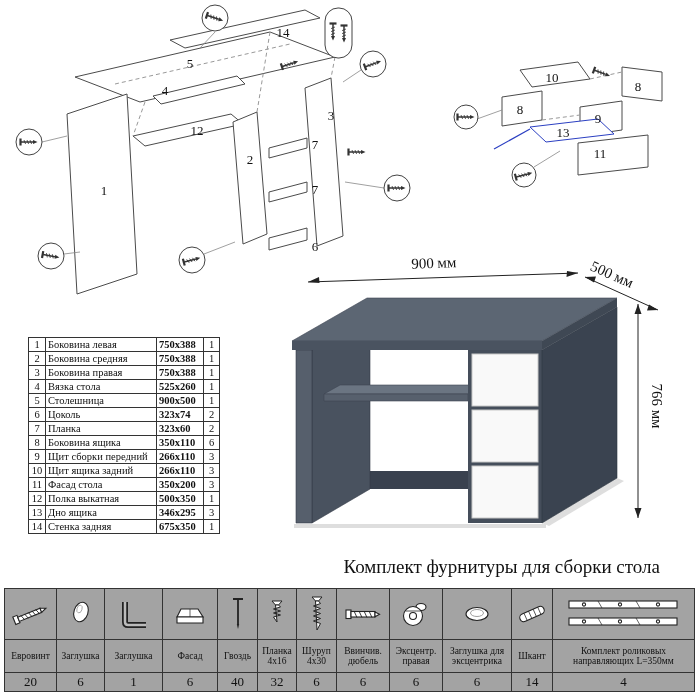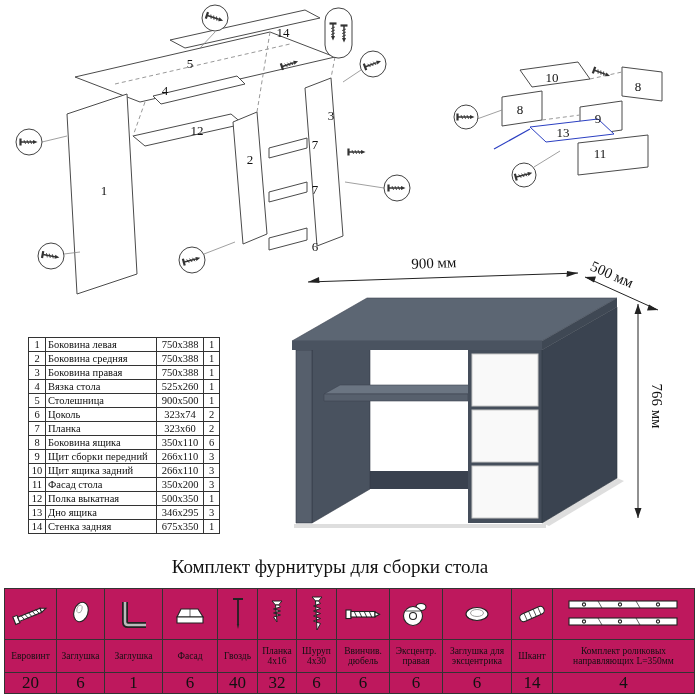--- a/index.html
+++ b/index.html
@@ -9,30 +9,30 @@
   .plabel{font-size:13px;}
   .dim{font-size:15px;}
   .diag-left{position:absolute;left:5px;top:2px;}
   .diag-right{position:absolute;left:450px;top:55px;}
   .desk-svg{position:absolute;left:272px;top:246px;}
   .parts{position:absolute;left:28px;top:337px;border-collapse:collapse;
          font-size:10.5px;background:#fff;}
   .parts td{border:1px solid #333;height:13px;line-height:13px;padding:0 2px;white-space:nowrap;}
   .c-num{width:12px;text-align:center;}
   .c-name{width:106px;}
-  .c-size{width:42px;text-align:center;}
+  .c-size{width:42px;text-align:left;font-weight:bold;}
   .c-qty{width:11px;text-align:center;}
-  .kit-title{position:absolute;left:0;top:556px;width:660px;text-align:center;
+  .kit-title{position:absolute;left:0;top:556px;width:660px;text-align:right;
              font-size:19px;}
   .hw{position:absolute;left:4px;top:588px;border-collapse:collapse;table-layout:fixed;
-      width:596px;background:#be185d;}
+      width:596px;background:#a3a3a3;}
   .hw td{border:1px solid #333;text-align:center;vertical-align:middle;overflow:hidden;padding:0;}
   .hw .icon-row td{height:50px;}
   .hw .name-row td{font-size:9.5px;line-height:1.1;height:30px;padding:1px 2px;}
-  .hw .qty-row td{font-size:17px;height:18px;margin-left:36px;}
+  .hw .qty-row td{font-size:13px;height:18px;margin-left:36px;}
   .hw svg{display:block;margin:2px auto;}
 </style>
 </head>
 <body>
 
 <div class="sheet">
 
   <svg class="diag-left" width="435" height="330" viewBox="0 0 435 330">
     <defs>
       <g id="sc1" stroke="#333" fill="none">

